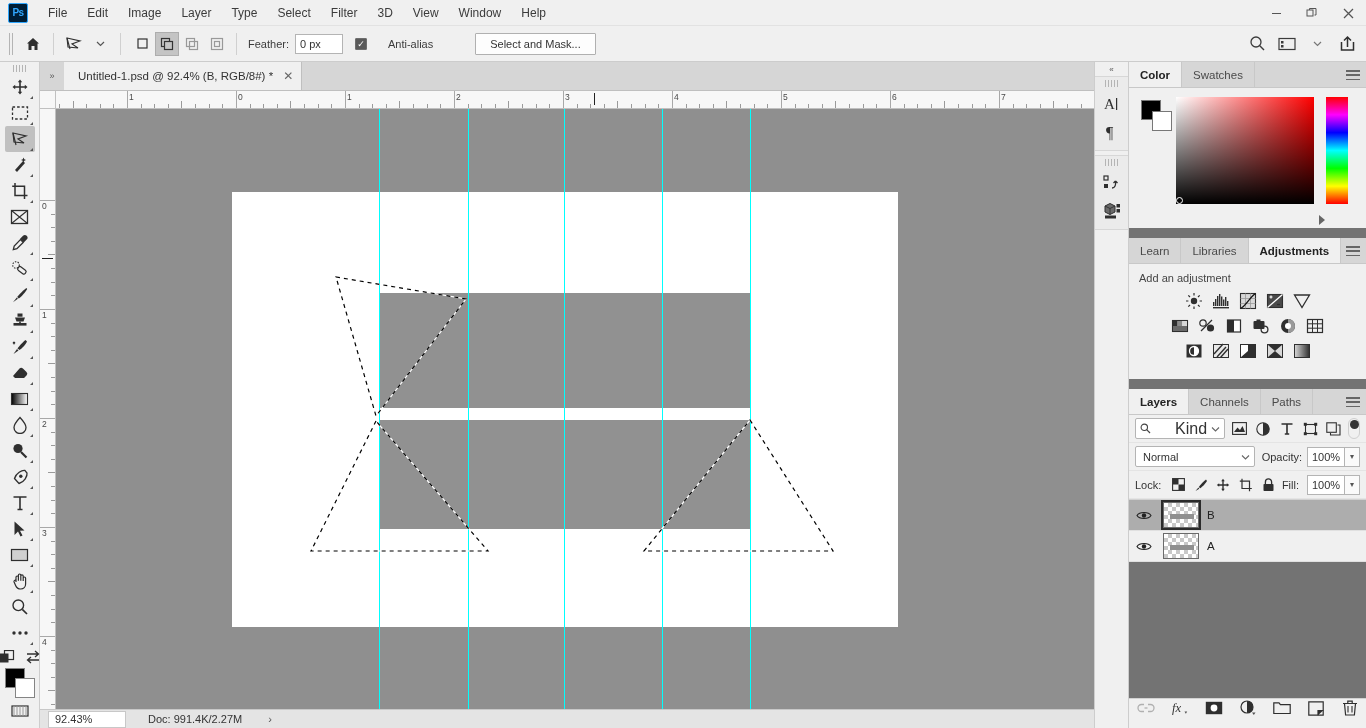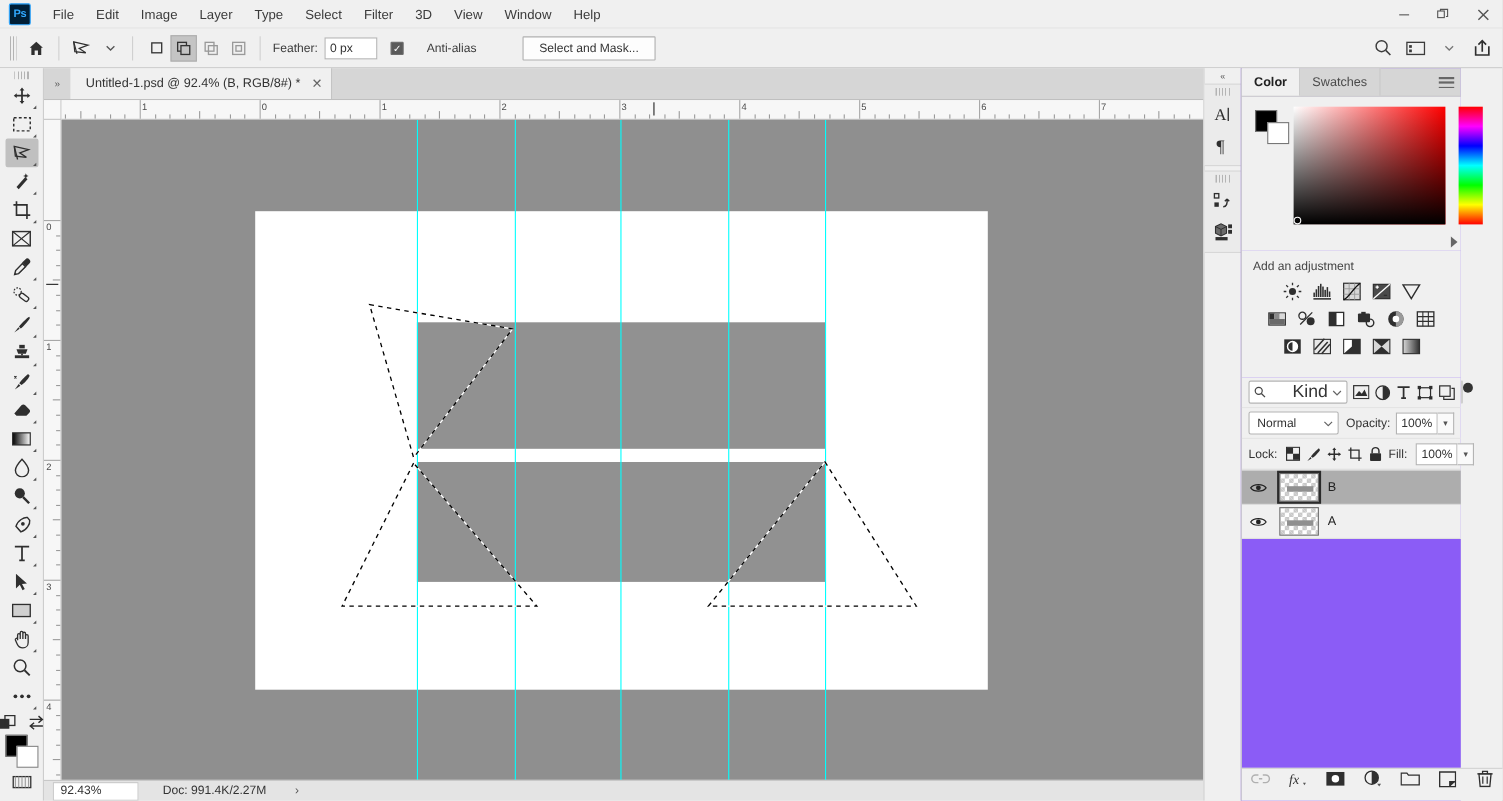--- a/index.html
+++ b/index.html
@@ -139,22 +139,22 @@
     justify-content: center; color: #555; font-size: 8px; }
   .rail-group { width: 34px; border-top: 1px solid #d7d7d7; border-bottom: 1px solid #d7d7d7;
     background: #ebebeb; display: flex; flex-direction: column; align-items: center;
     padding-bottom: 4px; margin-bottom: 4px; }
   .rail-grip { width: 14px; height: 7px; margin: 3px 0;
     background: repeating-linear-gradient(to right, #b4b4b4 0 1px, transparent 1px 3px); }
   .rail-icon { width: 30px; height: 28px; display: flex; align-items: center;
     justify-content: center; color: #3b3b3b; }
 
   
-  .panels { position: absolute; left: 1128px; top: 62px; width: 200px; height: 666px;
-    background: #8b5cf6; border-left: 1px solid #cdcdcd; }
+  .panels { position: absolute; left: 1128px; top: 62px; width: 238px; height: 666px;
+    background: #737373; border-left: 1px solid #cdcdcd; }
   .panel-tabs { display: flex; align-items: stretch; height: 26px; background: #d6d6d6;
     border-bottom: 1px solid #c8c8c8; position: relative; }
   .ptab { display: flex; align-items: center; padding: 0 11px; font-size: 11.5px;
     color: #4a4a4a; background: #d6d6d6; border-right: 1px solid #c8c8c8; }
   .ptab.active { background: #f0f0f0; color: #222; font-weight: bold; }
   .pmenu { position: absolute; right: 6px; top: 0; height: 26px; display: flex;
     align-items: center; color: #555; }
   .hamb { width: 14px; height: 10px; display: flex; flex-direction: column; justify-content: space-between; }
   .hamb i { display: block; height: 1.5px; background: #666; }
 
@@ -761,20 +761,32 @@
         <div class="cp-fg"></div>
         <div class="cp-bg"></div>
       </div>
       <div class="cp-field">
         <div class="cp-fieldmark"></div>
       </div>
       <div class="cp-hue"></div>
       <div class="cp-huemark"></div>
     </div>
 
+    <div class="panel-tabs" style="margin-top:10px">
+      <div class="ptab">Learn</div>
+      <div class="ptab">Libraries</div>
+      <div class="ptab active">Adjustments</div>
+      <div class="pmenu">
+        <span class="hamb">
+            <i></i>
+            <i></i>
+            <i></i>
+          </span>
+      </div>
+    </div>
     <div class="adj-body">
       <div class="adj-title">Add an adjustment</div>
 
       <div class="adj-row">
         <span class="adj-ic">
           <svg width="18" height="18" viewBox="0 0 18 18">
               <circle cx="9" cy="9" r="3.2" fill="#2f2f2f"></circle>
               <g stroke="#2f2f2f" stroke-width="1.2">
                 <path d="M9 1 L9 3.4 M9 14.6 L9 17 M1 9 L3.4 9 M14.6 9 L17 9 M3.3 3.3 L5 5 M13 13 L14.7 14.7 M14.7 3.3 L13 5 M5 13 L3.3 14.7"></path>
               </g>
@@ -898,20 +910,32 @@
                   <stop offset="0" stop-color="#d8d8d8"></stop>
                   <stop offset="1" stop-color="#2f2f2f"></stop>
                 </linearGradient>
               </defs>
               <rect x="1.5" y="2.5" width="15" height="13" fill="url(#selg)" stroke="#2f2f2f" stroke-width="1"></rect>
             </svg>
         </span>
       </div>
     </div>
 
+    <div class="panel-tabs" style="margin-top:10px">
+      <div class="ptab active">Layers</div>
+      <div class="ptab">Channels</div>
+      <div class="ptab">Paths</div>
+      <div class="pmenu">
+        <span class="hamb">
+            <i></i>
+            <i></i>
+            <i></i>
+          </span>
+      </div>
+    </div>
 
     <div class="layers-body">
 
       <div class="lrow">
         <div class="kind-box">
           <svg width="11" height="11" viewBox="0 0 11 11">
               <circle cx="4.3" cy="4.3" r="3.2" fill="none" stroke="#444" stroke-width="1.1"></circle>
               <path d="M6.7 6.7 L10 10" stroke="#444" stroke-width="1.2"></path>
             </svg>
           <span>Kind</span>

